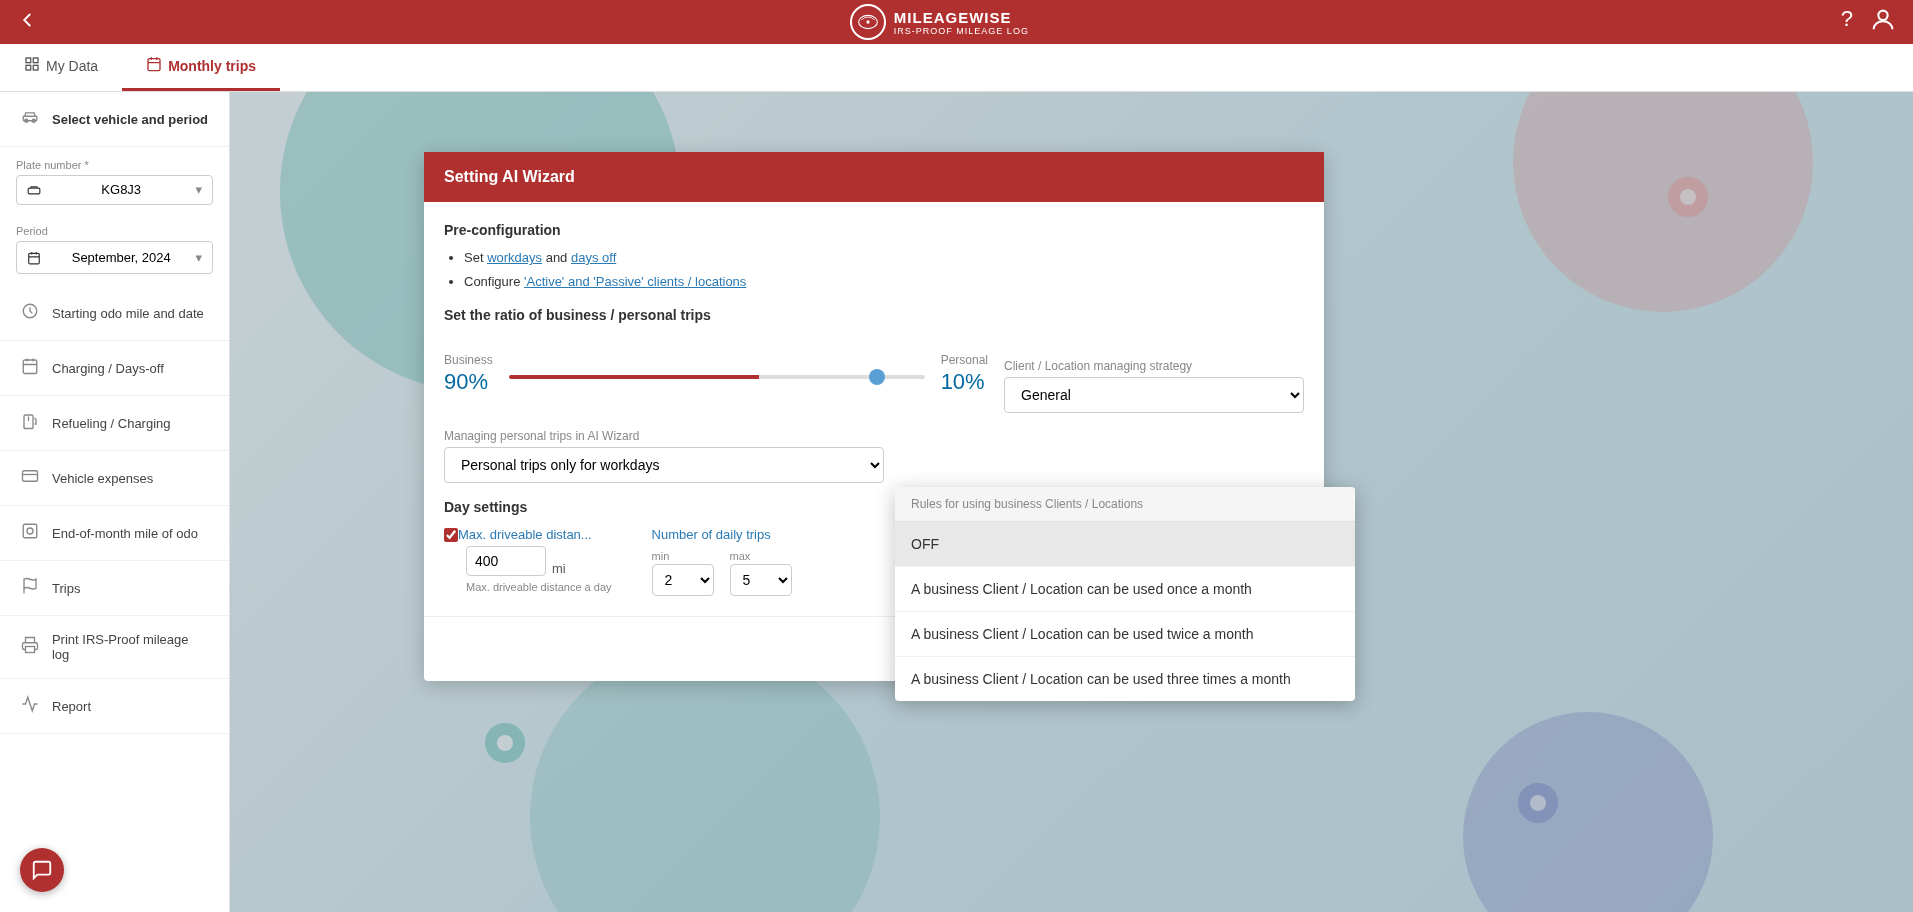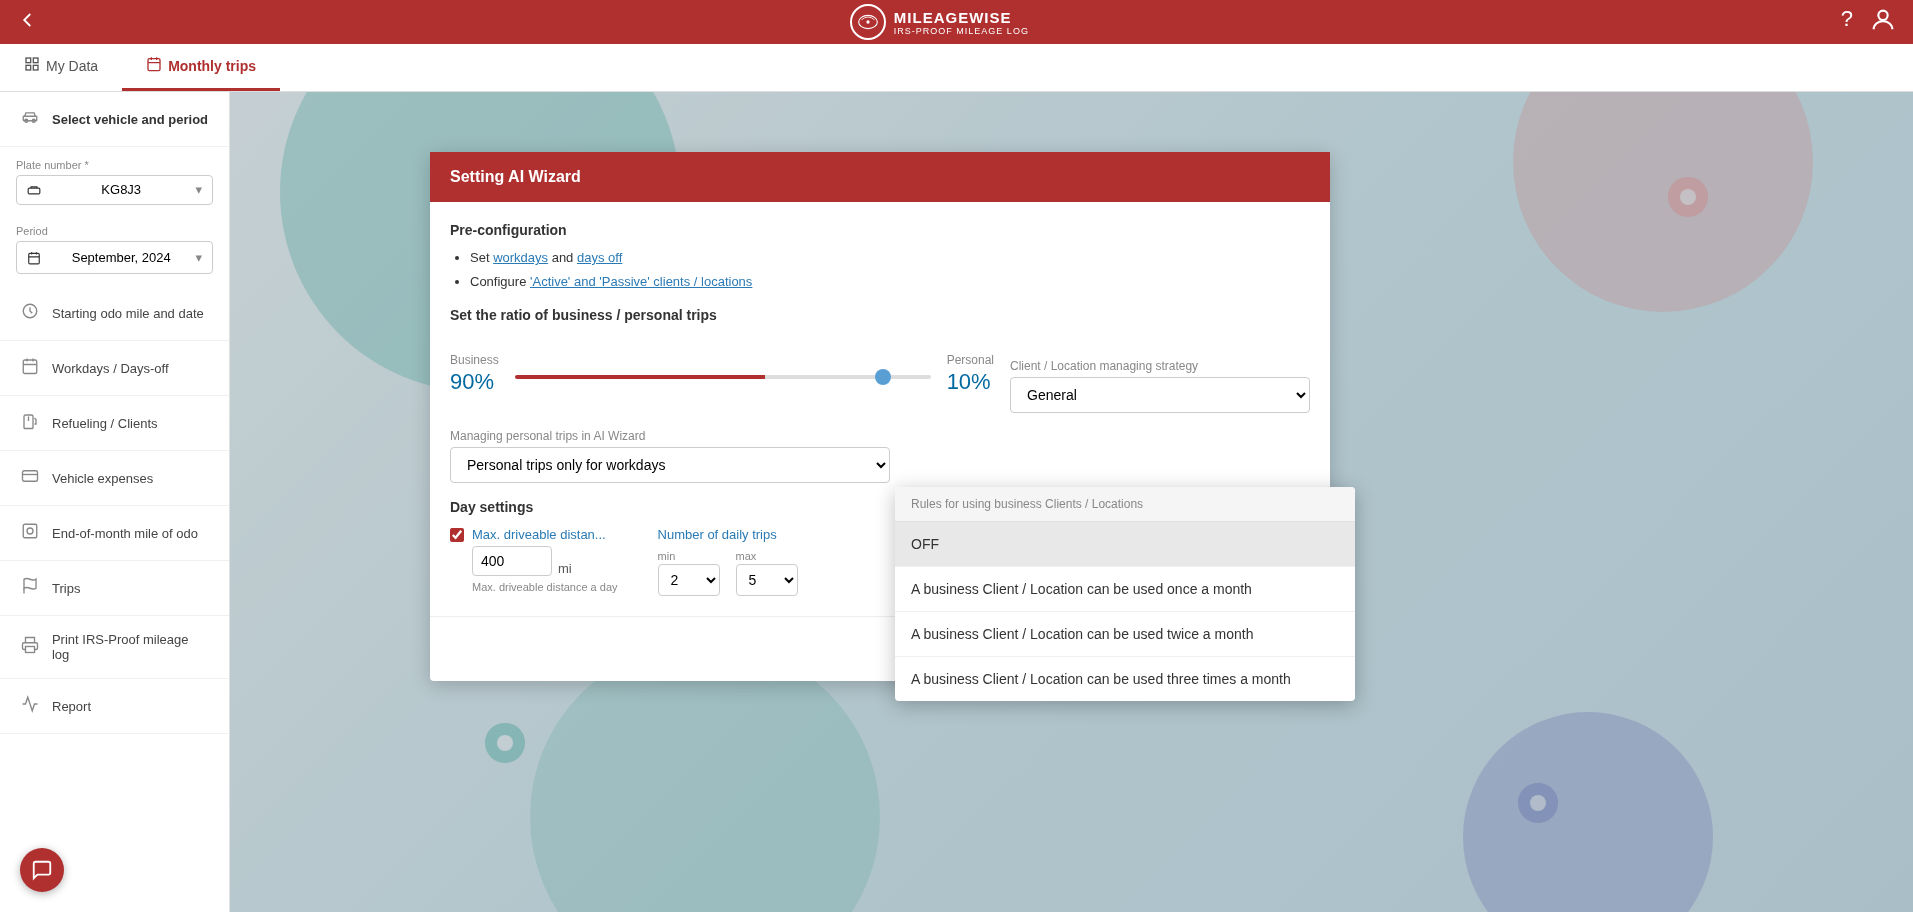--- a/index.html
+++ b/index.html
@@ -74,21 +74,21 @@
     }
 
     
     .modal-overlay {
       position: absolute; top: 0; left: 0; right: 0; bottom: 0;
       background: rgba(0,0,0,0.15); z-index: 50;
     }
 
     
     .wizard-card {
-      position: absolute; top: 60px; left: 200px; width: 900px;
+      position: absolute; top: 60px; left: 194px; width: 900px;
       background: white; border-radius: 4px; overflow: visible;
       box-shadow: 0 4px 20px rgba(0,0,0,0.2); z-index: 51;
     }
     .wizard-header {
       background: #b03030; color: white; padding: 16px 20px;
       font-size: 16px; font-weight: 600;
     }
     .wizard-body { padding: 20px; }
 
     .preconfig-title { font-size: 14px; font-weight: 600; margin-bottom: 10px; color: #333; }
@@ -120,21 +120,21 @@
     .managing-label { font-size: 12px; color: #888; margin-bottom: 4px; }
     .managing-select {
       width: 100%; padding: 8px 12px; border: 1px solid #ccc; border-radius: 4px;
       font-size: 14px; background: white; cursor: pointer; max-width: 440px; margin-bottom: 16px;
     }
 
     .day-settings-title { font-size: 14px; font-weight: 600; margin-bottom: 12px; color: #333; }
 
     .day-row { display: flex; align-items: flex-start; gap: 40px; }
     .max-dist-wrap { display: flex; flex-direction: column; }
-    .max-dist-row { display: flex; align-items: center; gap: 8px; margin-bottom: 4px; }
+    .max-dist-row { display: flex; align-items: center; margin-bottom: 4px; }
     .checkbox-red { width: 14px; height: 14px; accent-color: #b03030; cursor: pointer; }
     .max-dist-label { font-size: 13px; color: #2a7ab5; cursor: pointer; }
     .dist-input-row { display: flex; align-items: flex-end; gap: 6px; margin-left: 22px; }
     .dist-input { width: 80px; padding: 6px 8px; border: 1px solid #ccc; border-radius: 4px; font-size: 14px; }
     .dist-unit { font-size: 13px; color: #555; }
     .dist-note { font-size: 11px; color: #888; margin-left: 22px; margin-top: 4px; max-width: 160px; line-height: 1.3; }
 
     .daily-trips-wrap { display: flex; flex-direction: column; }
     .daily-trips-label { font-size: 13px; color: #2a7ab5; margin-bottom: 8px; font-weight: 500; }
     .daily-trips-row { display: flex; align-items: center; gap: 16px; }
@@ -279,31 +279,31 @@
     <span>Starting odo mile and date</span>
   </div>
 
   <div class="sidebar-item">
     <span class="si-icon">
       <svg width="18" height="18" viewBox="0 0 24 24" fill="none" stroke="#888" stroke-width="1.8">
           <rect x="3" y="4" width="18" height="18" rx="2"></rect>
           <path d="M16 2v4M8 2v4M3 10h18"></path>
         </svg>
     </span>
-    <span>Workdays / Days-off</span>
+    <span>Charging / Days-off</span>
   </div>
 
   <div class="sidebar-item">
     <span class="si-icon">
       <svg width="18" height="18" viewBox="0 0 24 24" fill="none" stroke="#888" stroke-width="1.8">
           <path d="M4 22V6a2 2 0 012-2h8a2 2 0 012 2v16M4 22h12M10 6v6"></path>
           <path d="M18 8l2 2v6h-2"></path>
         </svg>
     </span>
-    <span>Refueling / Clients</span>
+    <span>Refueling / Charging</span>
   </div>
 
   <div class="sidebar-item">
     <span class="si-icon">
       <svg width="18" height="18" viewBox="0 0 24 24" fill="none" stroke="#888" stroke-width="1.8">
           <rect x="2" y="5" width="20" height="14" rx="2"></rect>
           <path d="M2 10h20"></path>
         </svg>
     </span>
     <span>Vehicle expenses</span>

